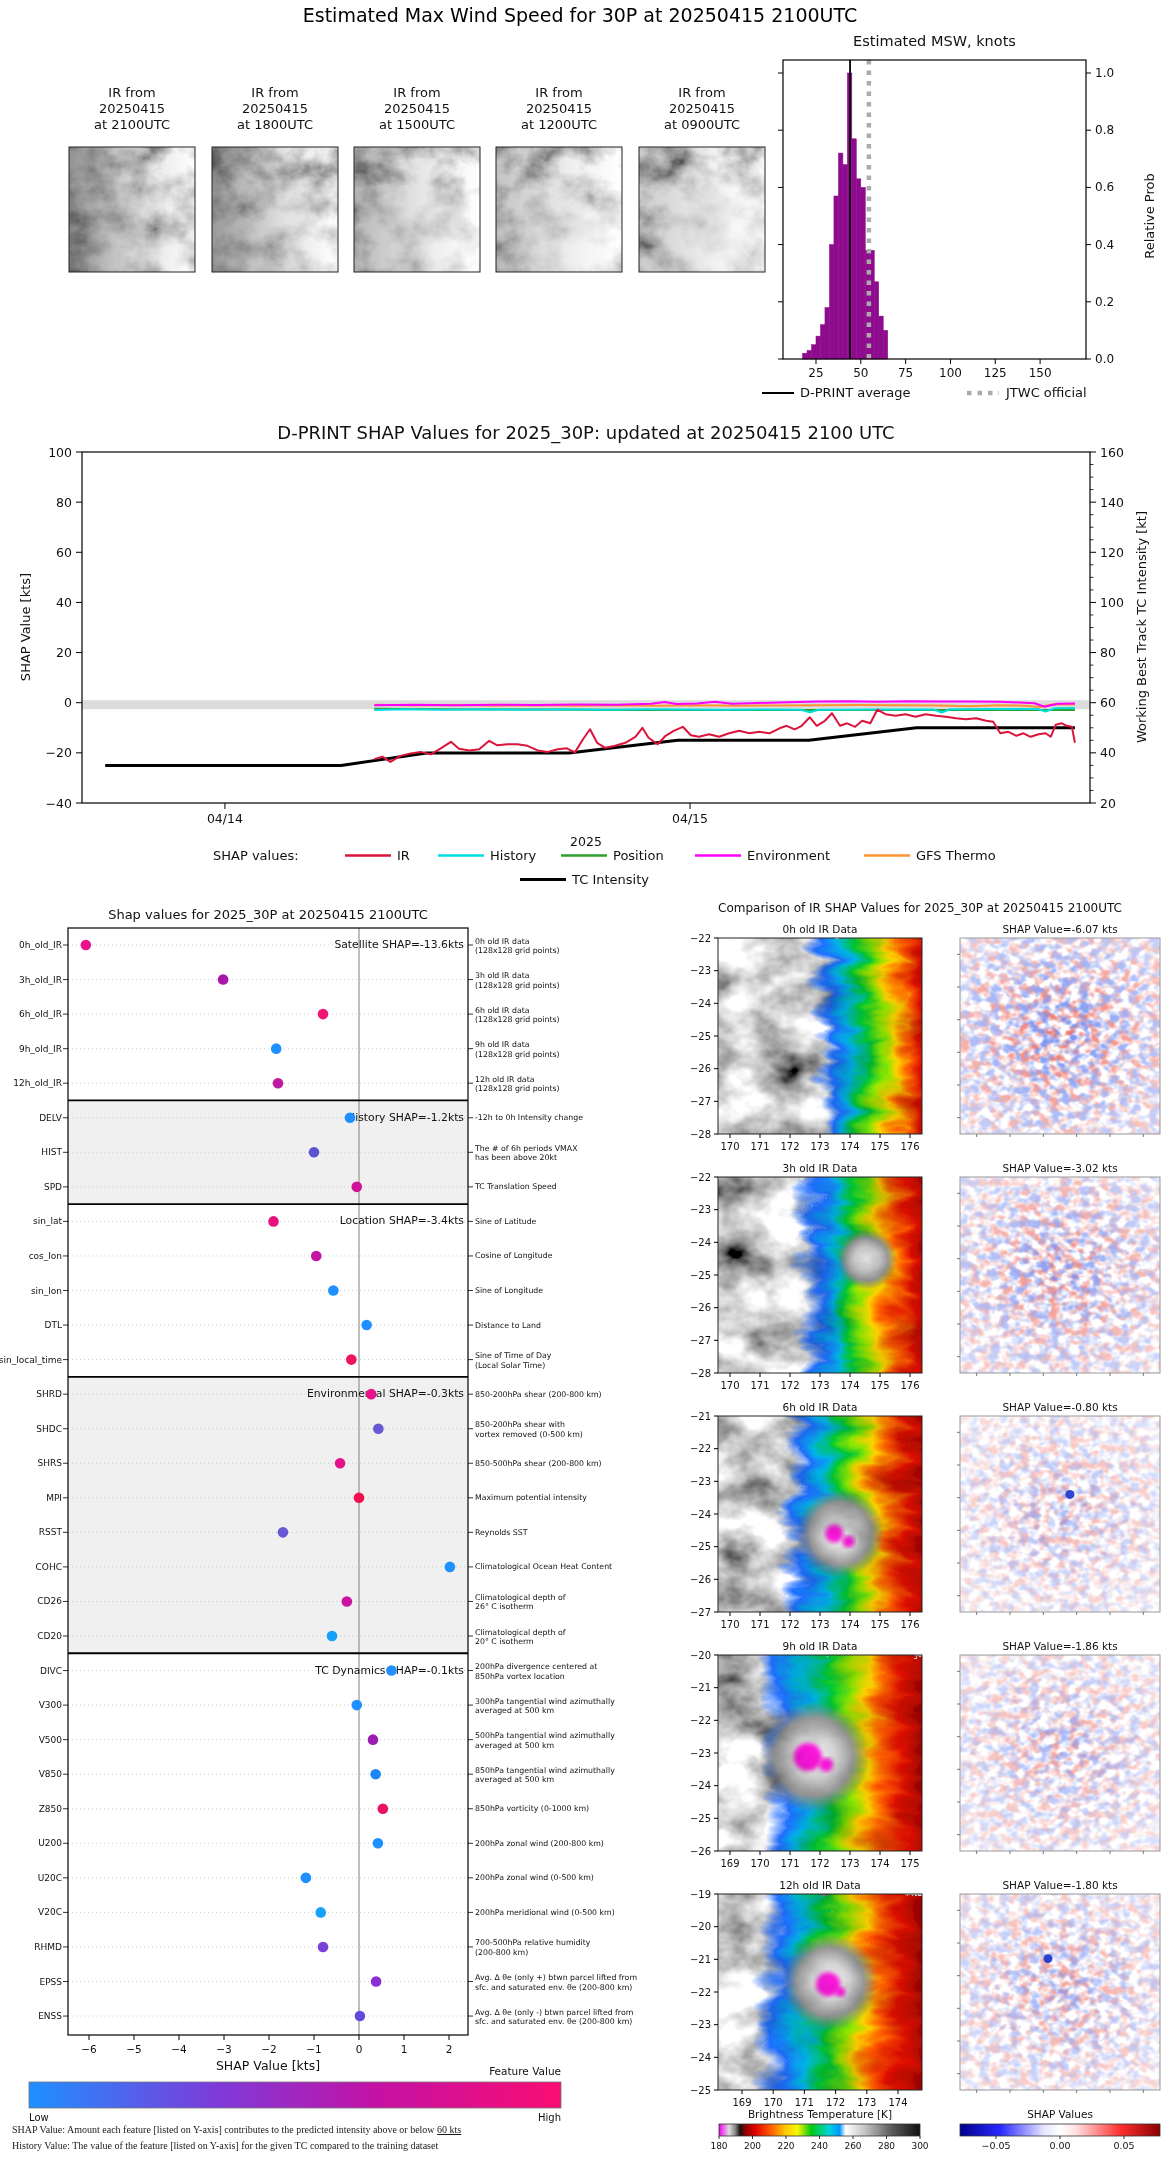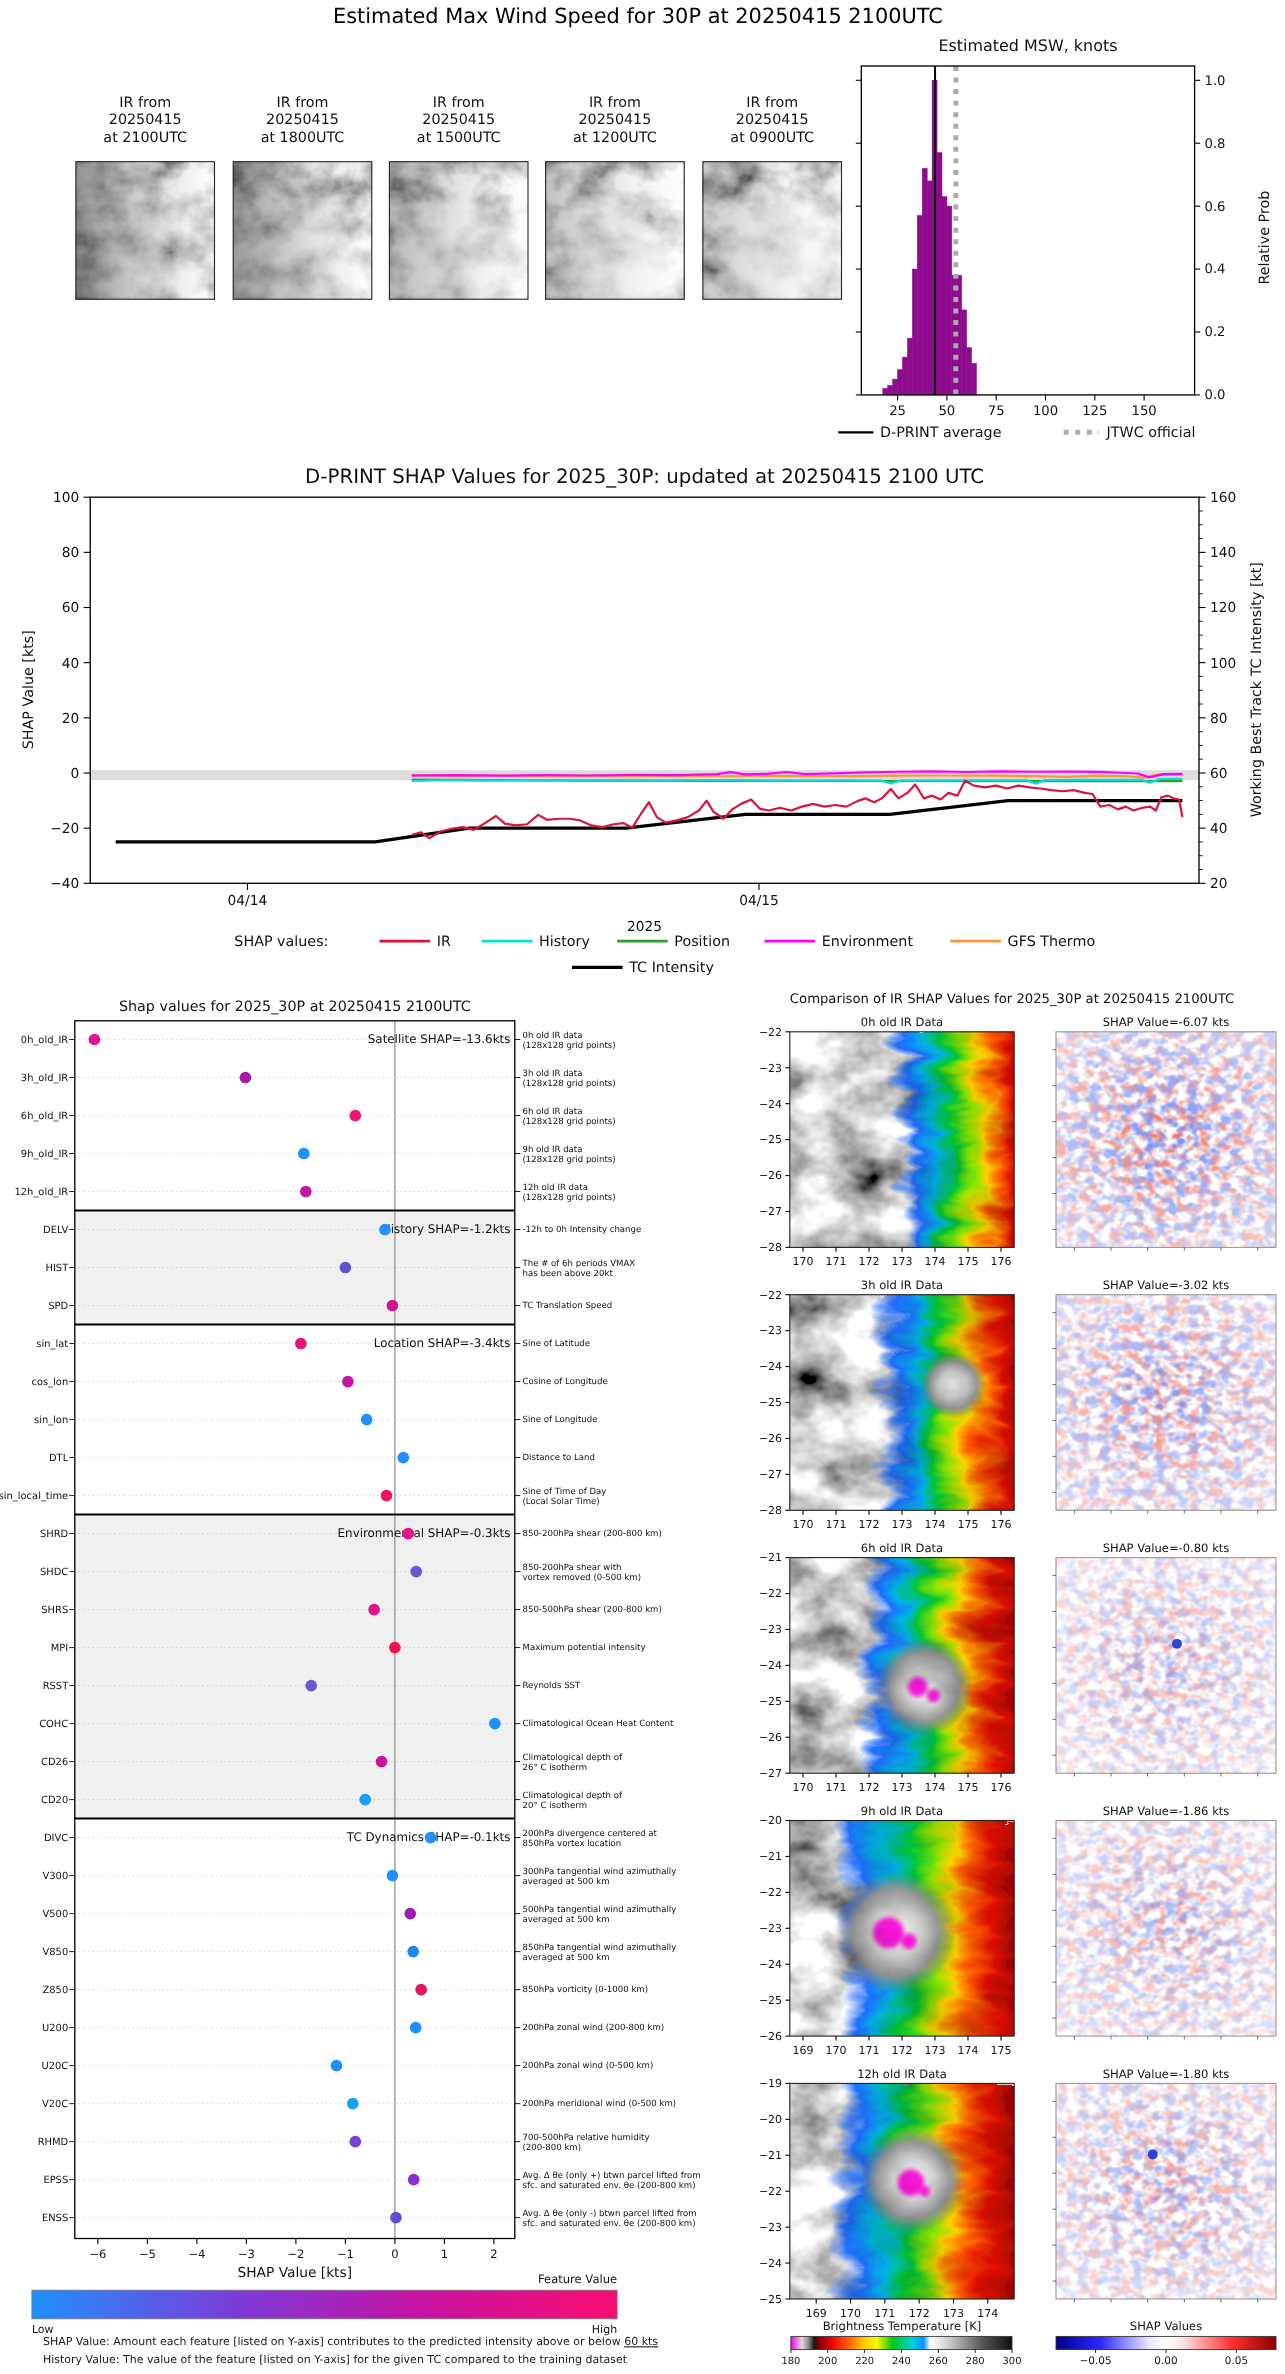--- a/index.html
+++ b/index.html
@@ -1,20 +1,20 @@
 <!DOCTYPE html>
 <html><head>
 <meta charset="utf-8">
 <style>
   html,body{margin:0;padding:0;background:#fff;}
   #canvas{position:relative;width:1164px;height:2158px;background:#fff;overflow:hidden;
           font-family:"DejaVu Sans",sans-serif;color:#111;}
   .title-main{position:absolute;top:4px;left:0;width:1160px;text-align:center;
               font-size:19px;color:#000;}
-  .footnote{position:absolute;left:39px;font-size:10px;color:#1a1a1a;white-space:nowrap;}
+  .footnote{position:absolute;left:12px;font-size:10px;color:#1a1a1a;white-space:nowrap;font-family:Liberation Serif, serif;}
   .footnote .u{text-decoration:underline;}
   svg{position:absolute;overflow:visible;}
   svg text{font-family:"DejaVu Sans",sans-serif;}
 </style>
 </head>
 <body>
 
 <div id="canvas">
   <div class="title-main">Estimated Max Wind Speed for 30P at 20250415 2100UTC</div>
   <div id="thumbs">

